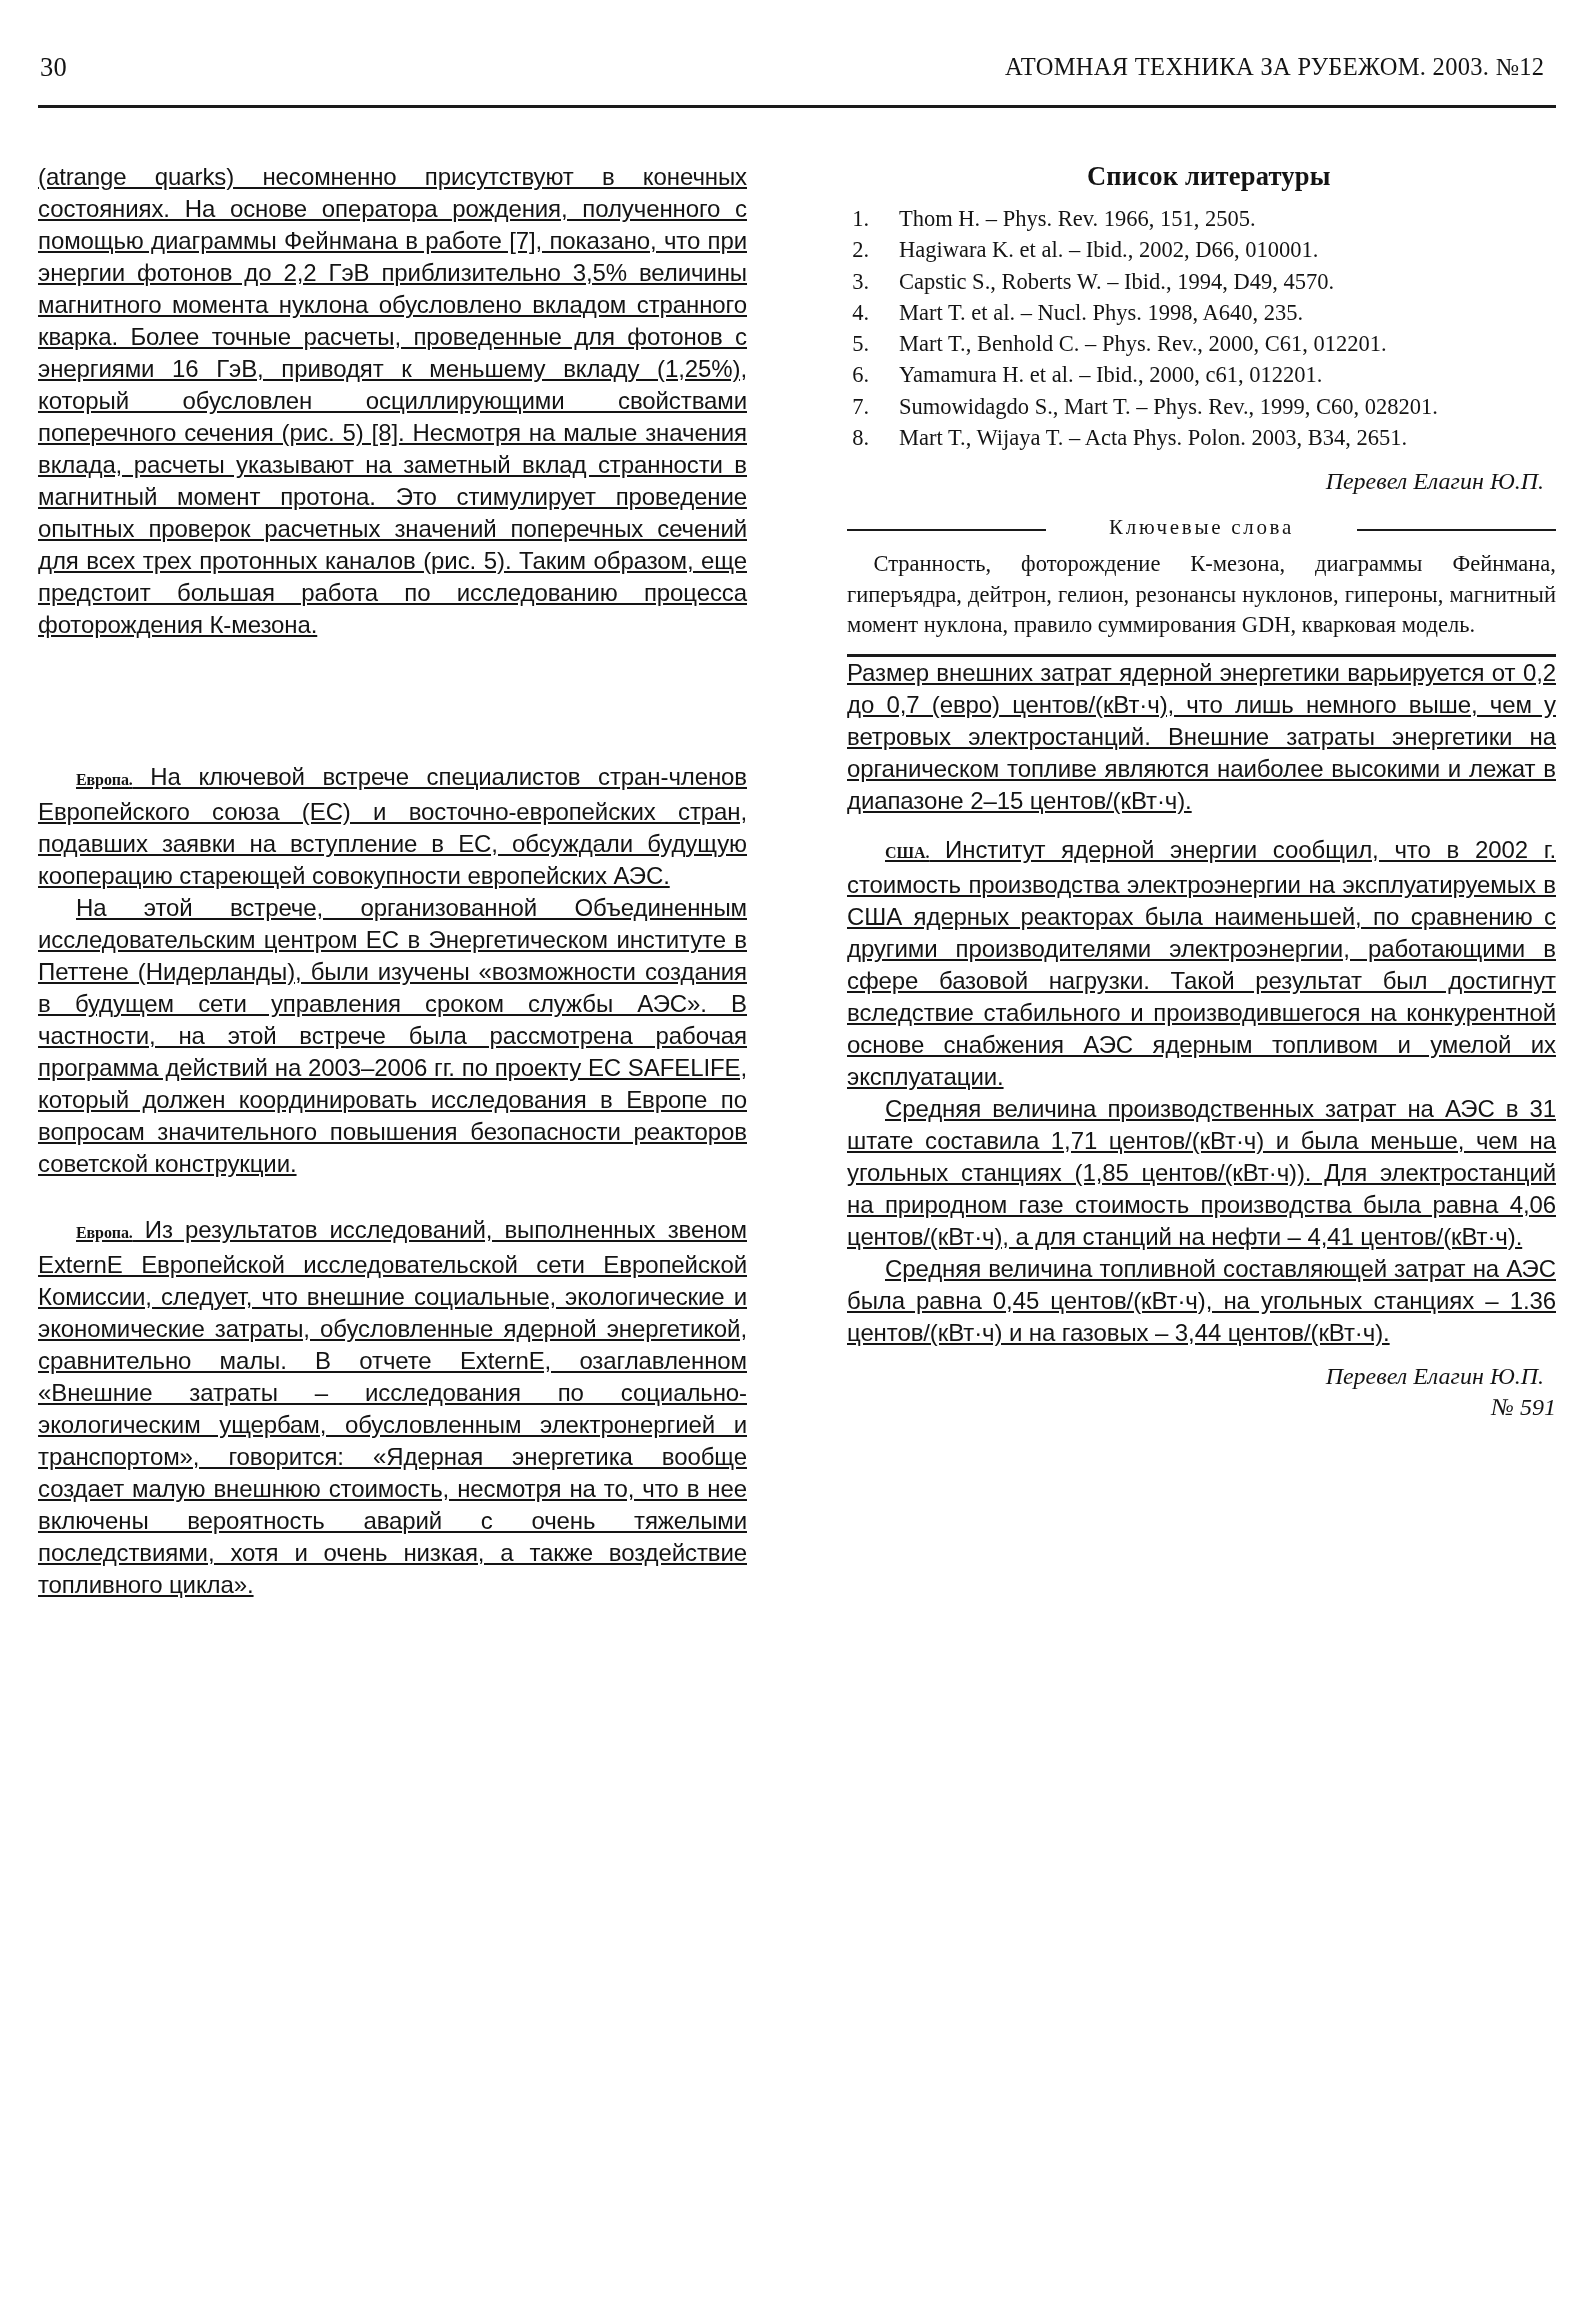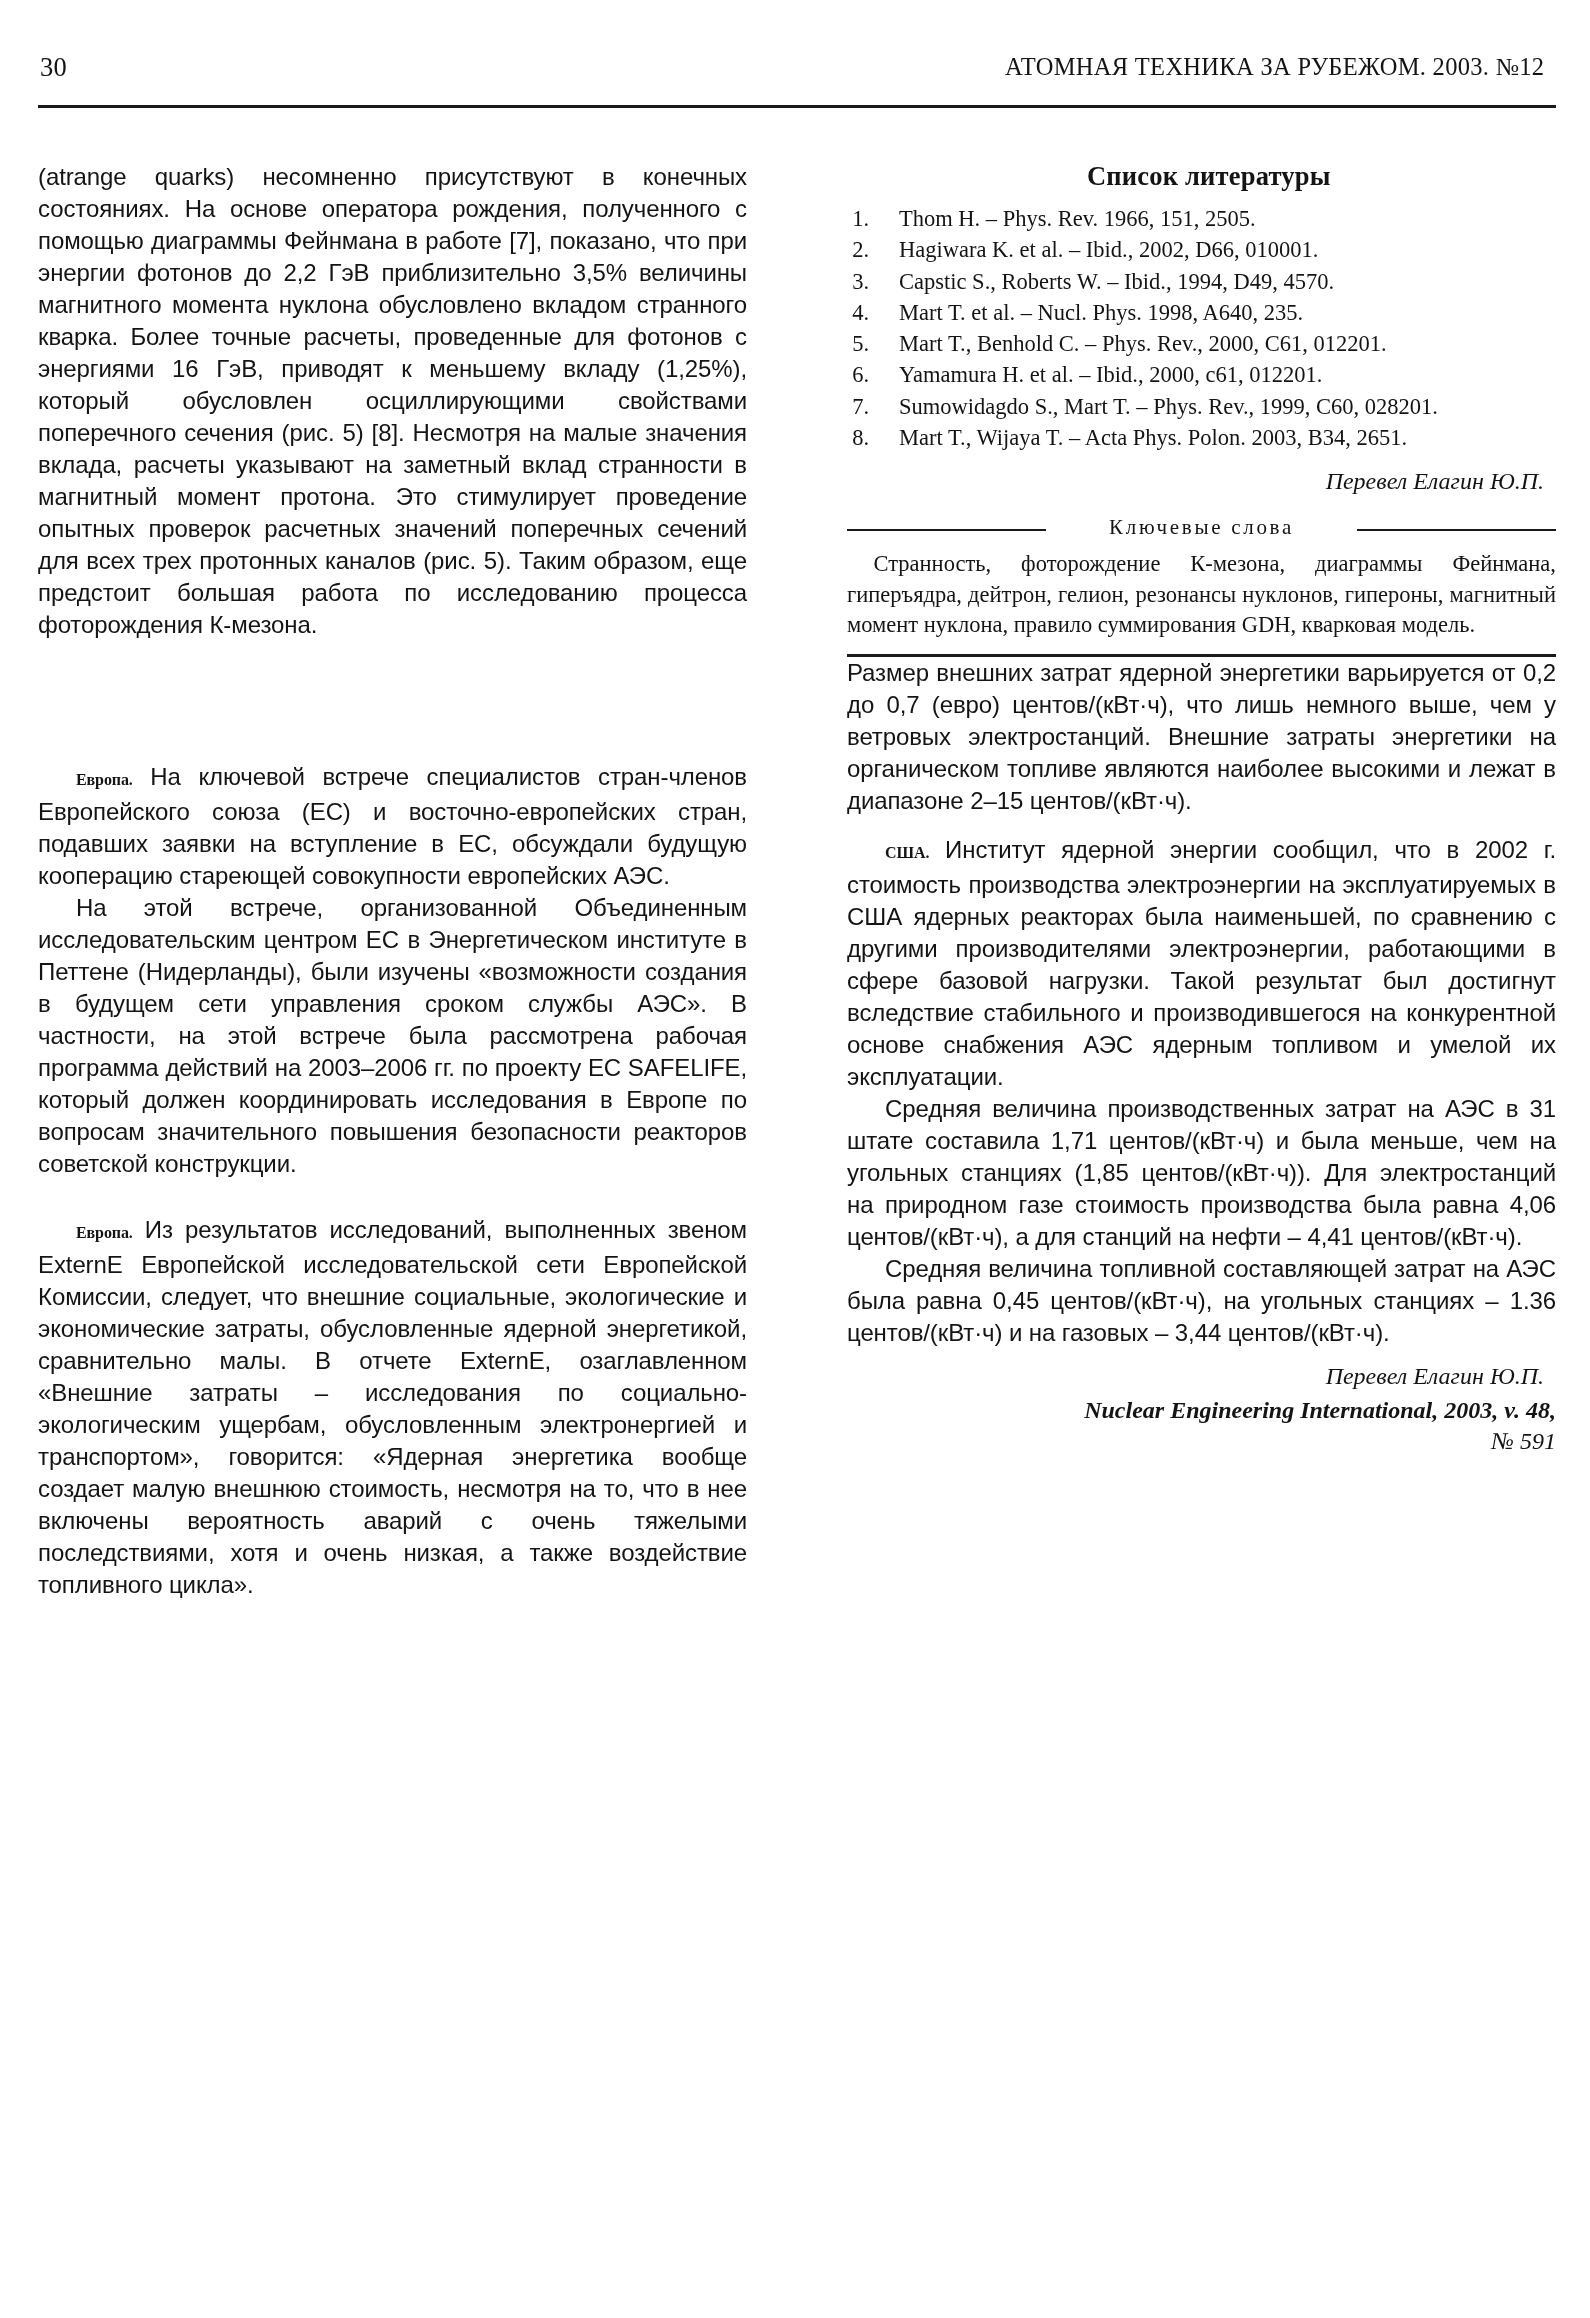--- a/index.html
+++ b/index.html
@@ -69,20 +69,21 @@
   .col-right { left: 847px; }
 
   p {
     margin: 0 0 0 0;
     font-size: 24px;
     line-height: 32px;
     text-align: justify;
     text-justify: inter-word;
     font-family: "Liberation Sans", sans-serif;
     letter-spacing: -0.1px;
+    text-decoration: underline;
   }
   p.indent { text-indent: 38px; }
 
   .gap-sm { height: 17px; }
   .gap-md { height: 40px; }
   .gap-lg { height: 80px; }
 
   .lead {
     font-family: "Liberation Serif", serif;
     font-weight: bold;
@@ -282,19 +283,18 @@
 
     <p>Размер внешних затрат ядерной энергетики варьируется от 0,2 до 0,7 (евро) центов/(кВт·ч), что лишь немного выше, чем у ветровых электростанций. Внешние затраты энергетики на органическом топливе являются наиболее высокими и лежат в диапазоне 2–15 центов/(кВт·ч).</p>
 
     <div class="gap-sm"></div>
 
     <p class="indent"><span class="lead">США.</span><span> Институт ядерной энергии сообщил, что в 2002 г. стоимость производства электроэнергии на эксплуатируемых в США ядерных реакторах была наименьшей, по сравнению с другими производителями электроэнергии, работающими в сфере базовой нагрузки. Такой результат был достигнут вследствие стабильного и производившегося на конкурентной основе снабжения АЭС ядерным топливом и умелой их эксплуатации.</span></p>
     <p class="indent">Средняя величина производственных затрат на АЭС в 31 штате составила 1,71 центов/(кВт·ч) и была меньше, чем на угольных станциях (1,85 центов/(кВт·ч)). Для электростанций на природном газе стоимость производства была равна 4,06 центов/(кВт·ч), а для станций на нефти – 4,41 центов/(кВт·ч).</p>
     <p class="indent">Средняя величина топливной составляющей затрат на АЭС была равна 0,45 центов/(кВт·ч), на угольных станциях – 1.36 центов/(кВт·ч) и на газовых – 3,44 центов/(кВт·ч).</p>
 
     <div class="translator">Перевел Елагин Ю.П.</div>
-    <div class="src-line">Nuclear Engineering International, 2003, v. 48,</div>
     <div class="src-num">№ 591</div>
 
   </div>
 
 </div>
 
 
 </body></html>

